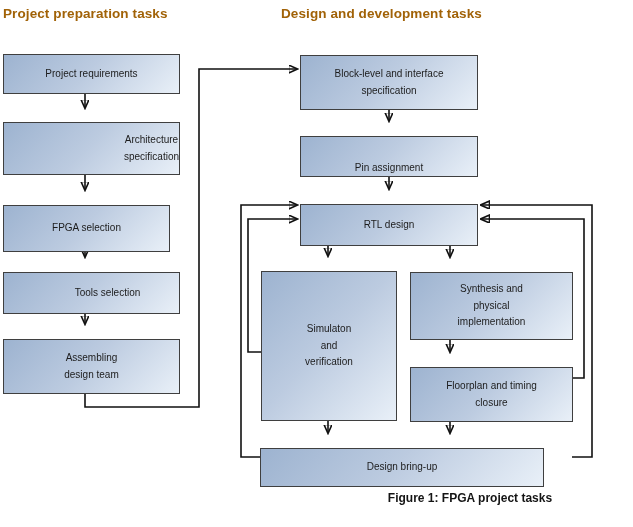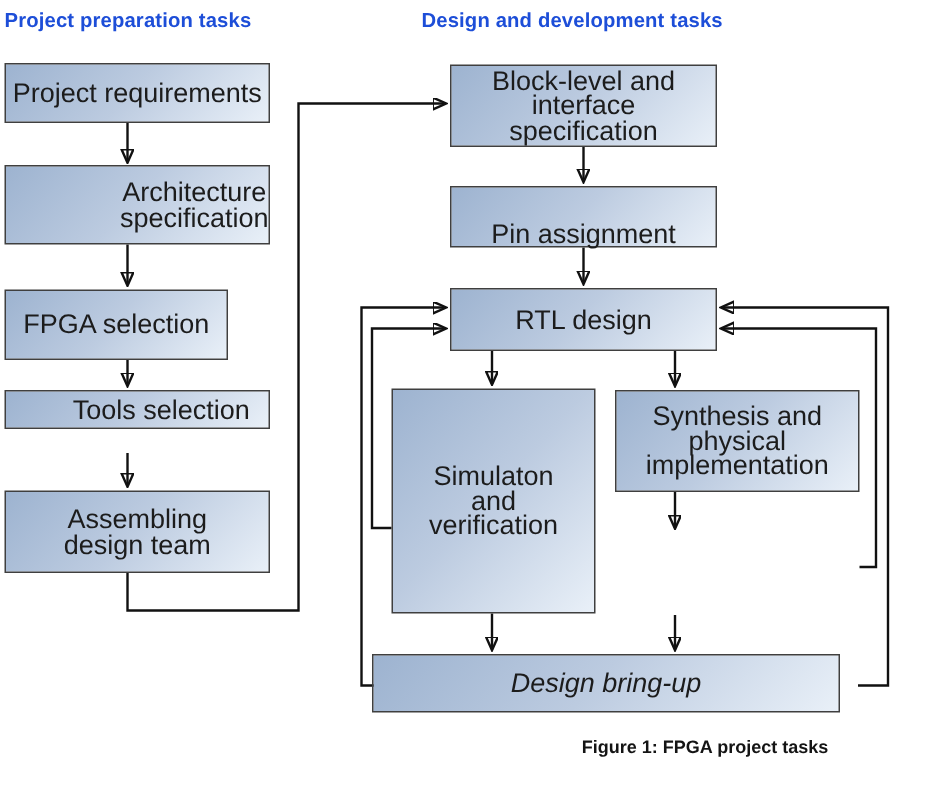--- a/index.html
+++ b/index.html
@@ -6,45 +6,45 @@
   body{
     width:633px;height:527px;
     background:#ffffff;
     font-family:"Liberation Sans","DejaVu Sans",sans-serif;
     position:relative;
     overflow:hidden;
   }
   .canvas{position:absolute;left:0;top:0;width:633px;height:527px;}
   .section-title{
     position:absolute;
-    font-size:13.5px;font-weight:bold;color:#1d4ed8;
+    font-size:13.5px;font-weight:bold;color:#a16207;
     white-space:nowrap;letter-spacing:0.1px;
   }
   .title-left{left:3px;top:6px;}
   .title-right{left:281px;top:6px;}
   .node{
     position:absolute;box-sizing:border-box;
     border:1.4px solid #3f3f3f;
     background:linear-gradient(133deg,#9db3d0 0%,#bccbe0 48%,#e9f0f8 100%);
     display:flex;align-items:center;justify-content:center;
-    text-align:center;font-size:18px;line-height:16.5px;
-    color:#1c1c1c;white-space:pre-line;
+    text-align:center;font-size:10px;line-height:16.5px;
+    color:#1c1c1c;white-space:pre-line;margin-top:12px;
   }
   .n-proj-req {left:3px;  top:42px;  width:177px;height:40px;}
   .n-arch     {left:3px;  top:110px; width:177px;height:53px;justify-content:flex-end;}
-  .n-fpga     {left:3px;  top:193px; width:149px;height:47px;}
-  .n-tools    {left:3px;  top:260px; width:177px;height:26px;padding-left:32px;}
+  .n-fpga     {left:3px;  top:193px; width:167px;height:47px;}
+  .n-tools    {left:3px;  top:260px; width:177px;height:42px;padding-left:32px;}
   .n-team     {left:3px;  top:327px; width:177px;height:55px;}
   .n-block    {left:300px;top:43px;  width:178px;height:55px;}
   .n-pin      {left:300px;top:124px; width:178px;height:41px;align-items:flex-end;}
   .n-rtl      {left:300px;top:192px; width:178px;height:42px;}
   .n-sim      {left:261px;top:259px; width:136px;height:150px;}
   .n-syn      {left:410px;top:260px; width:163px;height:68px;}
   .n-floor    {left:410px;top:355px; width:163px;height:55px;}
-  .n-bring    {left:248px;top:436px; width:312px;height:39px;font-style:italic;}
+  .n-bring    {left:260px;top:436px; width:284px;height:39px;}
   .connectors{position:absolute;left:0;top:0;width:633px;height:527px;pointer-events:none;}
   .connectors path{stroke:#111111;stroke-width:1.6;fill:none;}
   .caption{
     position:absolute;left:340px;top:491px;width:260px;
     text-align:center;font-size:12px;font-weight:bold;color:#141414;
     white-space:nowrap;
   }
 </style>
 </head>
 <body>
@@ -110,19 +110,23 @@
   <div class="node n-sim">
     <span>Simulaton
 and
 verification</span>
   </div>
   <div class="node n-syn">
     <span>Synthesis and
 physical
 implementation</span>
   </div>
+  <div class="node n-floor">
+    <span>Floorplan and timing
+closure</span>
+  </div>
   <div class="node n-bring">
     <span>Design bring-up</span>
   </div>
 
   <div class="caption">Figure 1: FPGA project tasks</div>
 
 </div>
 
 </body></html>

